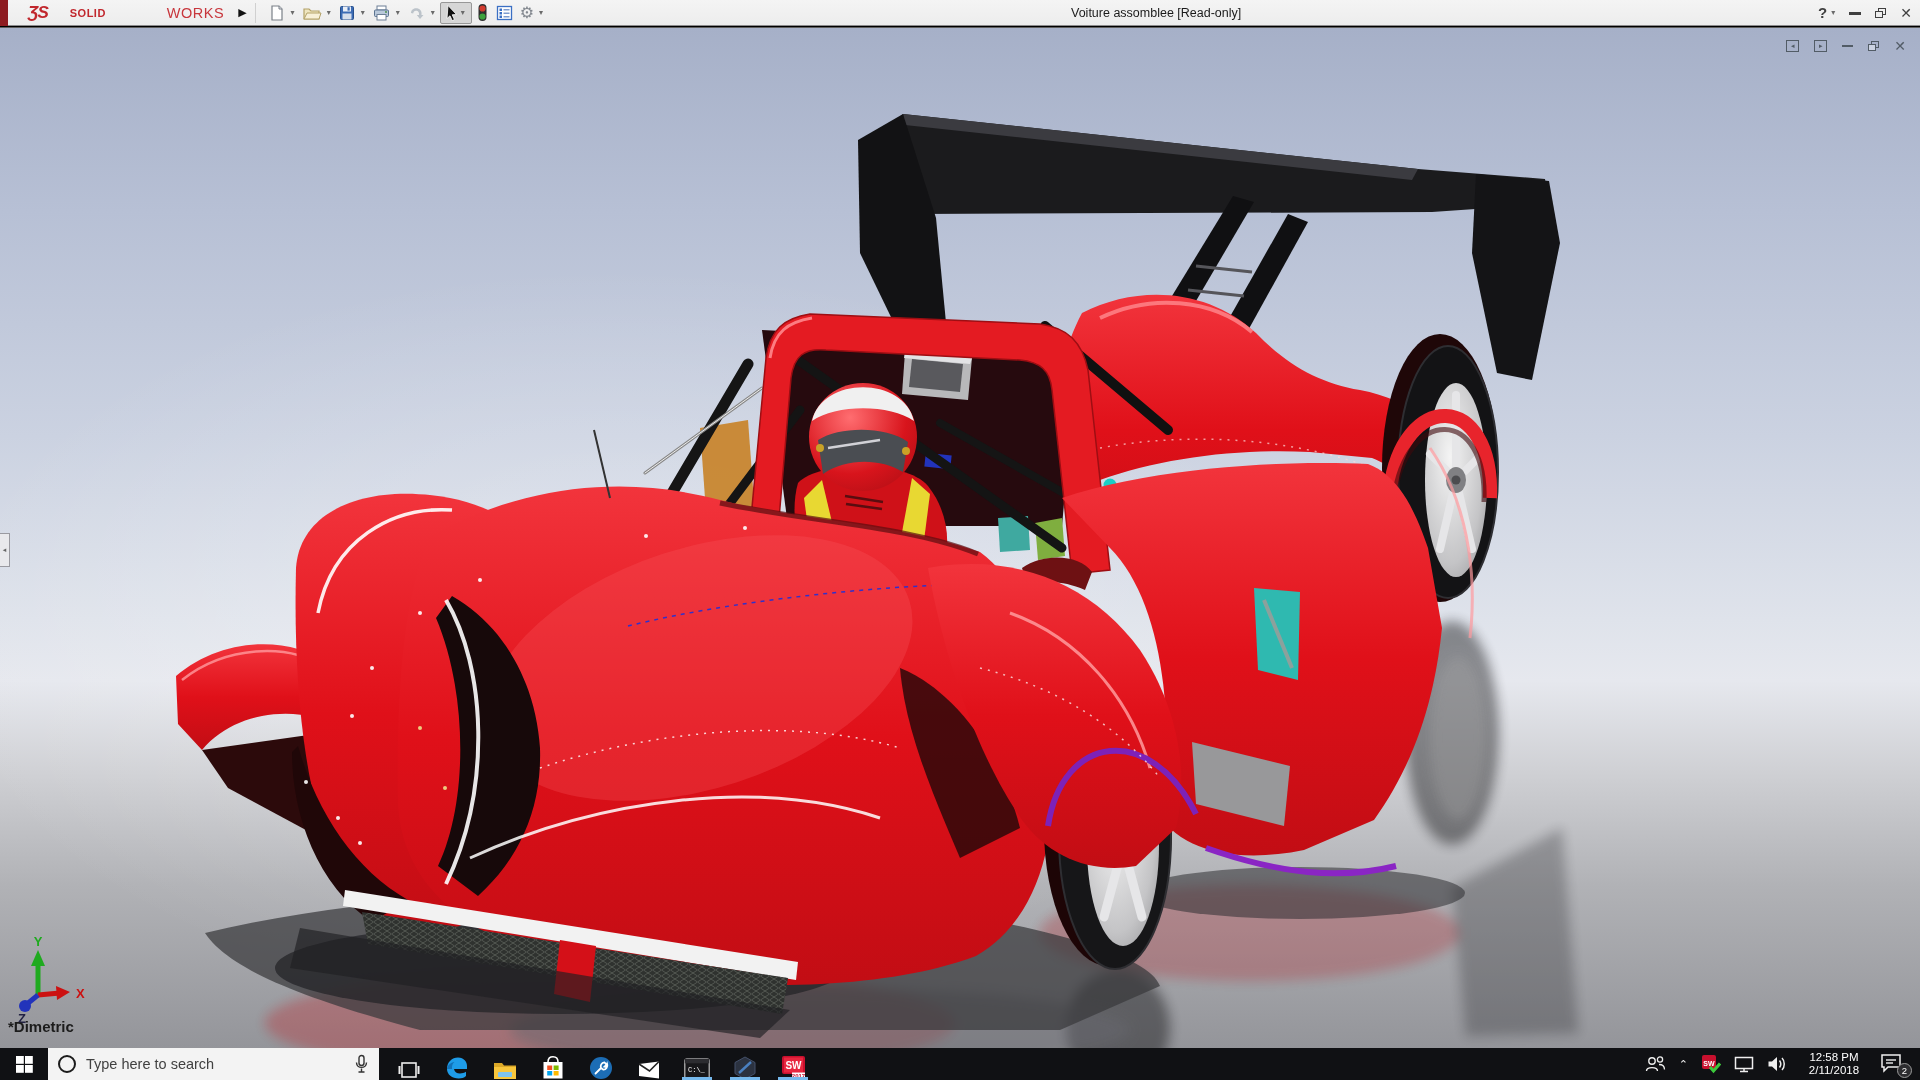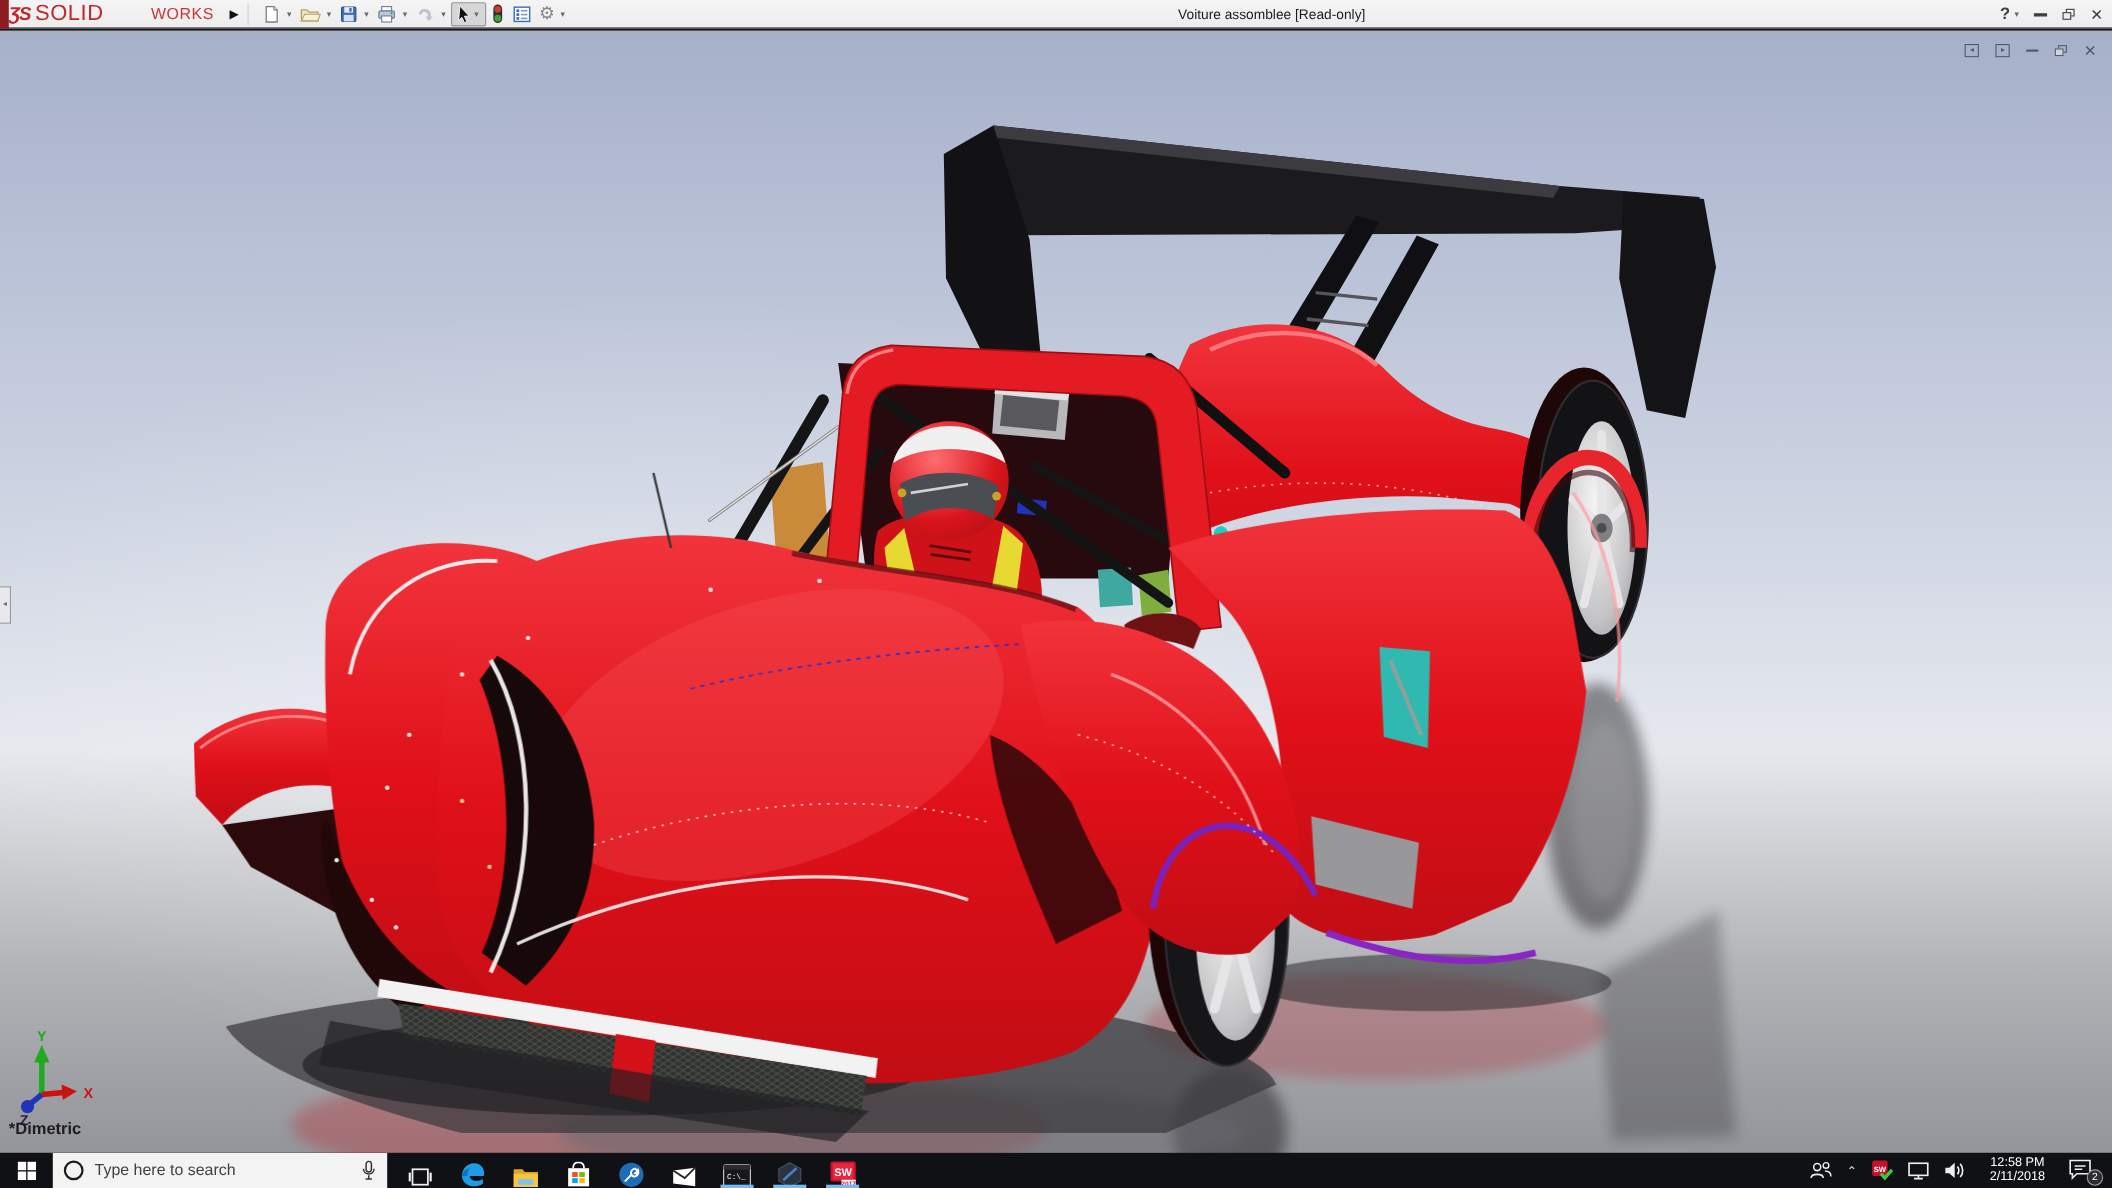--- a/index.html
+++ b/index.html
@@ -5,23 +5,23 @@
   * { margin:0; padding:0; box-sizing:border-box; }
   html,body { width:1920px; height:1080px; overflow:hidden; background:#000;
               font-family:"Liberation Sans", sans-serif; }
   .screen { position:relative; width:1920px; height:1080px; }
 
   
   .titlebar { position:absolute; top:0; left:0; width:1920px; height:26px;
               background:linear-gradient(180deg,#f4f4f4,#ededed);
               display:flex; align-items:center; border-bottom:1px solid #8b8b8b; }
   .brand-strip { width:8px; height:26px; background:#8e1b20; }
-  .brand { display:flex; align-items:center; margin-left:0; height:26px; }
+  .brand { display:flex; align-items:center; margin-left:20px; height:26px;gap:18px; }
   .brand-mark { color:#c1272d; font-weight:bold; font-style:italic; font-size:17px; letter-spacing:-1px; margin-right:4px;}
-  .brand-bold { color:#c1272d; font-weight:normal; font-size:20px; letter-spacing:.5px;}
+  .brand-bold { color:#c1272d; font-weight:bold; font-size:11px; letter-spacing:.5px;}
   .brand-light { color:#c8363c; font-weight:normal; font-size:14.5px; letter-spacing:.5px;padding-left:43px;}
   .flyout { margin-left:14px; font-size:11px; color:#111; }
   .tb-sep { width:1px; height:20px; background:#d0d0d0; margin:0 10px 0 8px; }
   .tbar-icons { display:flex; align-items:center; gap:2px; }
   .tbtn { display:flex; align-items:center; padding:2px 2px; border-radius:2px; }
   .caret { font-size:8px; color:#6a6a6a; margin:0 3px 0 1px; }
   .tbtn.selected { background:#d6d6d6; border:1px solid #979797; padding:1px 3px;}
   .title-text { position:absolute; left:1071px; top:6px; font-size:12.5px; color:#1a1a1a; }
   .win-ctrls { position:absolute; right:8px; top:0; height:26px; display:flex; align-items:center; gap:14px; color:#3f3f3f;}
   .wc { font-size:14px; line-height:26px; text-align:center; }
@@ -47,21 +47,21 @@
   .vpc-close { font-size:14px; line-height:12px; }
   .view-label { position:absolute; left:8px; top:990px; font-size:15px; font-weight:bold; color:#1c1c1c; }
   .edge-tab { position:absolute; left:0; top:505px; width:10px; height:34px; background:#e9e9ec;
               border:1px solid #9a9aa0; border-left:none; font-size:7px; color:#666; text-align:center; line-height:32px;}
   .model-svg { position:absolute; top:0; left:0; }
 
   
   .taskbar { position:absolute; bottom:0; left:0; width:1920px; height:32px; background:#101114;
              display:flex; align-items:stretch; }
   .start { width:48px; display:flex; align-items:center; justify-content:center; }
-  .search { width:304px; background:#f3f3f3; display:flex; align-items:center; padding:0 10px; gap:10px;}
+  .search { width:331px; background:#f3f3f3; display:flex; align-items:center; padding:0 10px; gap:10px;}
   .cortana-ring { width:18px; height:18px; border:2.5px solid #1b1b1b; border-radius:50%; flex:0 0 auto;}
   .search input { border:none; outline:none; background:transparent; font-size:14.5px; color:#333; width:240px;
                   font-family:"Liberation Sans",sans-serif;}
   .search input::placeholder { color:#414141; opacity:1; }
   .apps { display:flex; align-items:flex-end; margin-left:6px; }
   .app { position:relative; width:48px; display:flex; align-items:center; justify-content:center; }
   .app .runbar { position:absolute; bottom:0; left:9px; width:30px; height:3px; background:#76b9ed; }
   .tray { margin-left:auto; display:flex; align-items:center; gap:13px; padding-right:10px; color:#fff; }
   .clock { text-align:center; font-size:11.5px; line-height:13px; color:#fff; width:66px;}
   .badge-wrap { position:relative; width:30px; height:24px; }

